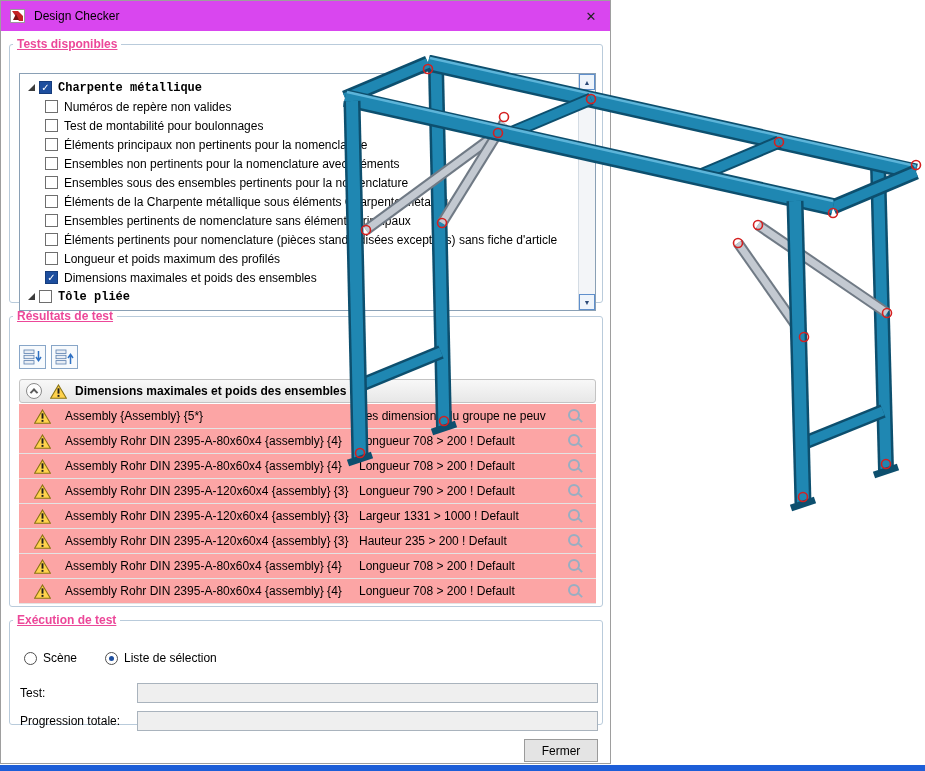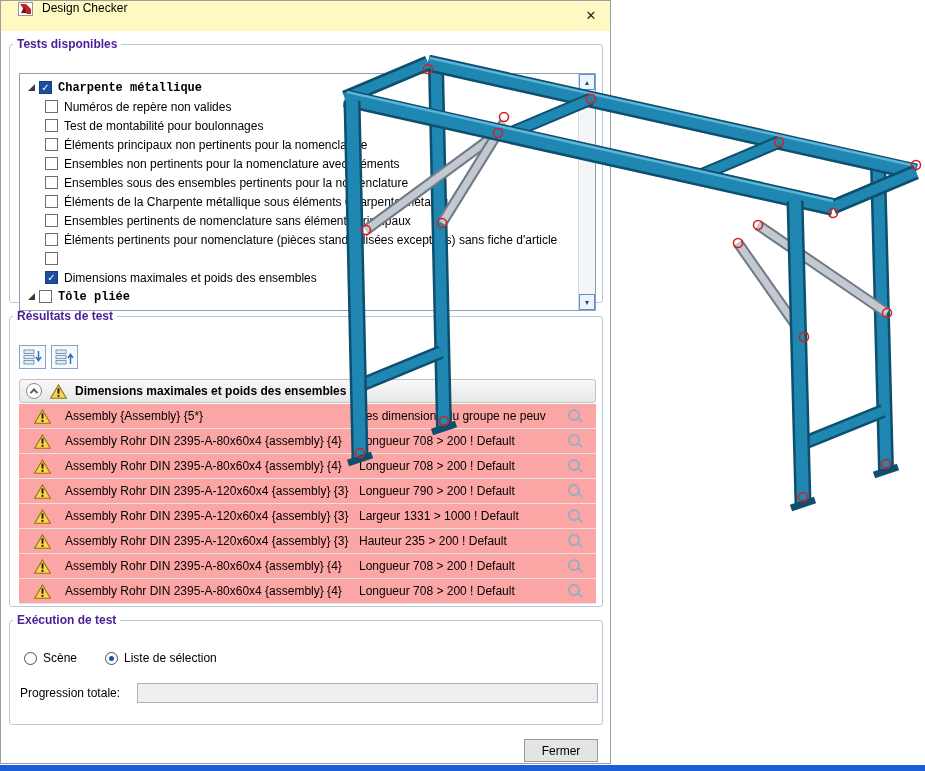--- a/index.html
+++ b/index.html
@@ -1,27 +1,27 @@
 <!DOCTYPE html>
 <html><head>
 <meta charset="utf-8">
 <style>
   *{margin:0;padding:0;box-sizing:border-box;}
   html,body{width:925px;height:771px;background:#ffffff;font-family:"Liberation Sans",sans-serif;font-size:12px;color:#000;overflow:hidden;}
   .stage{position:relative;width:925px;height:771px;background:#fff;}
 
   
   .dialog{position:absolute;left:0;top:0;width:611px;height:764px;background:#fff;border:1px solid #9e9e9e;z-index:1;}
-  .titlebar{position:absolute;left:0;top:0;right:0;height:30px;display:flex;padding-left:17px;background:#fef9c3;}
+  .titlebar{position:absolute;left:0;top:0;right:0;height:30px;display:flex;align-items:center;padding-left:9px;background:#d946ef;}
   .app-icon{width:16px;height:16px;margin-right:8px;flex:0 0 auto;}
   .win-title{font-size:12px;color:#000;}
   .close-btn{margin-left:auto;width:38px;height:29px;display:flex;align-items:center;justify-content:center;font-size:13px;color:#222;background:transparent;border:0;cursor:default;}
 
   fieldset{position:absolute;border:1px solid #b9cbdb;border-radius:3px;background:transparent;}
-  legend{font-weight:bold;color:#4c1d95;font-size:12px;padding:0 4px;margin-left:3px;}
+  legend{font-weight:bold;color:#ec4899;font-size:12px;padding:0 4px;margin-left:3px;text-decoration:underline;}
 
   .fs-tests{left:8px;top:36px;width:594px;height:266px;}
   .fs-results{left:8px;top:308px;width:594px;height:298px;}
   .fs-exec{left:8px;top:612px;width:594px;height:112px;}
 
   
   .tree-box{position:absolute;left:9px;top:22px;width:577px;height:238px;border:1px solid #8aa0b5;background:#fff;padding-top:4px;overflow:hidden;}
   .tree-row{height:19px;display:flex;align-items:center;padding-left:4px;margin-right:18px;white-space:nowrap;overflow:hidden;}
   .expander{width:15px;flex:0 0 auto;display:flex;align-items:center;justify-content:center;}
   .expander::before{content:"";width:0;height:0;border-left:7px solid transparent;border-bottom:7px solid #3c3c3c;}
@@ -143,20 +143,21 @@
             <span class="tlabel">Ensembles pertinents de nomenclature sans éléments principaux</span>
           </div>
           <div class="tree-row">
             <span class="expander-spacer"></span>
             <span class="cb"></span>
             <span class="tlabel">Éléments pertinents pour nomenclature (pièces standardisées exceptées) sans fiche d'article</span>
           </div>
           <div class="tree-row">
             <span class="expander-spacer"></span>
             <span class="cb"></span>
+            <span class="tlabel">Longueur et poids maximum des profilés</span>
           </div>
           <div class="tree-row">
             <span class="expander-spacer"></span>
             <span class="cb checked">✓</span>
             <span class="tlabel">Dimensions maximales et poids des ensembles</span>
           </div>
           <div class="tree-row">
             <span class="expander"></span>
             <span class="cb"></span>
             <span class="tlabel b">Tôle pliée</span>
@@ -304,20 +305,24 @@
           <label class="radio">
             <span class="rdot"></span>
             <span>Scène</span>
           </label>
           <label class="radio sel">
             <span class="rdot"></span>
             <span>Liste de sélection</span>
           </label>
         </div>
       <div class="fields" id="fields">
+          <div class="field-row">
+            <span class="flabel">Test:</span>
+            <input class="ftext" disabled="" style="">
+          </div>
           <div class="field-row">
             <span class="flabel">Progression totale:</span>
             <input class="ftext" disabled="" style="">
           </div>
         </div>
     </fieldset>
 
     <button class="btn start">Début</button>
     <button class="btn closef">Fermer</button>
   </div>

